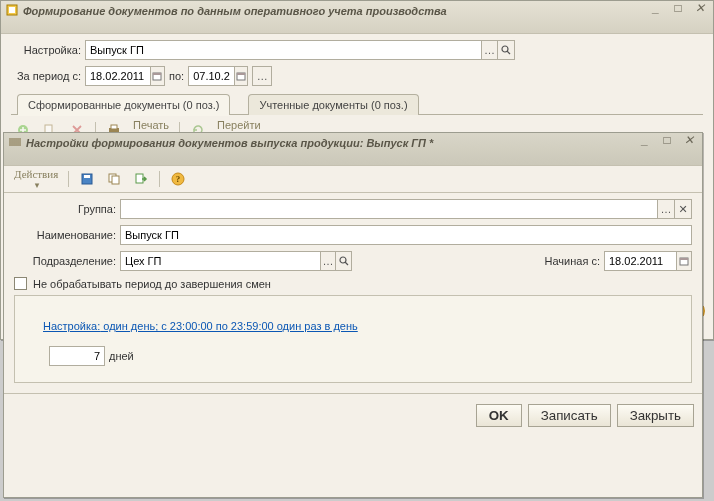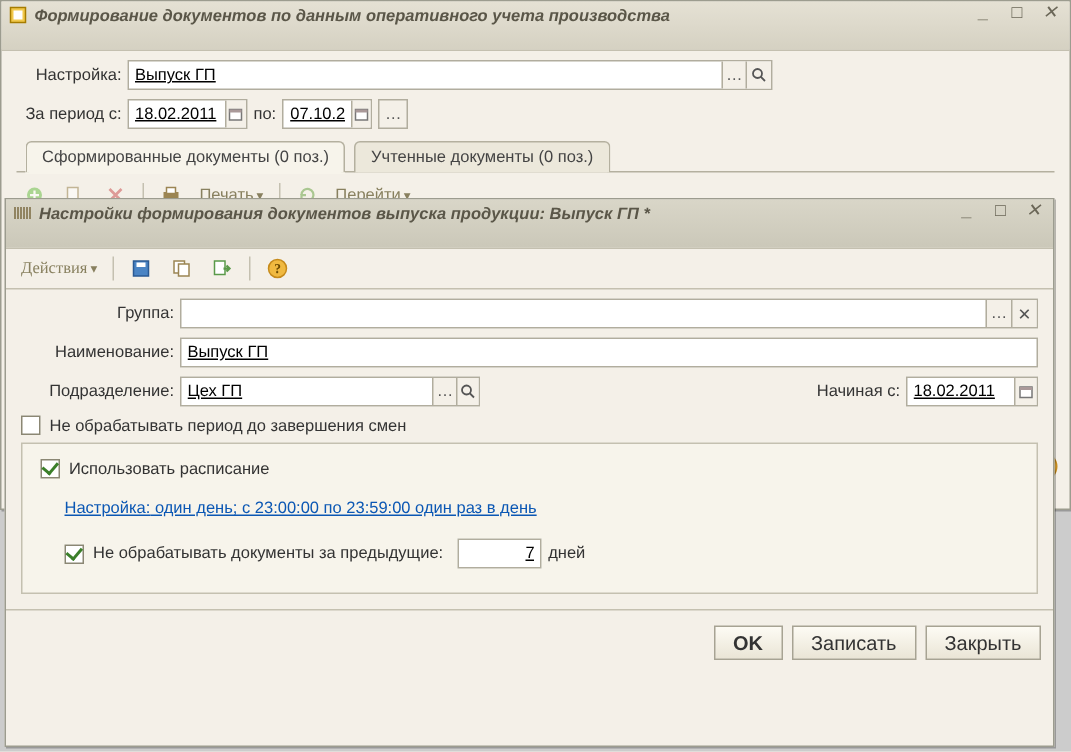--- a/index.html
+++ b/index.html
@@ -12,34 +12,34 @@
   .titlebar { height:22px; background:linear-gradient(#e5e1d4,#d5d1c2); display:flex; align-items:flex-end; padding:16px 4px; border-bottom:1px solid #c4c0b0;font-style:italic; }
   .titlebar .ticon { width:14px; height:14px; margin-right:4px; display:flex; align-items:center; justify-content:center; }
   .titlebar .title { flex:1; font-weight:bold; color:#5a5648; white-space:nowrap; overflow:hidden; }
   .titlebar .winbtns { display:flex; gap:4px; }
   .titlebar .wbtn { width:18px; height:16px; text-align:center; line-height:14px; color:#6b6758; font-size:12px; cursor:pointer; }
   .body { padding:6px 10px; }
 
   .row { display:flex; align-items:center; margin-bottom:6px; gap:4px; }
   .lbl { white-space:nowrap; color:#333;text-align:right; }
   .field { display:flex; align-items:center; height:20px; background:#fff; border:1px solid #b1ad9e; }
-  .field input { border:0; outline:0; height:100%; font:inherit; padding:4px 4px; width:100%; background:transparent;text-decoration:underline; }
+  .field input { border:0; outline:0; height:100%; font:inherit; padding:4px 4px; width:100%; background:transparent; }
   .field .mini { width:18px; height:18px; border-left:1px solid #b1ad9e; display:flex; align-items:center; justify-content:center; color:#555; font-size:11px; cursor:pointer; background:#f4f0e8; }
   .btn-sq { width:20px; height:20px; border:1px solid #b1ad9e; background:#f4f0e8; display:flex; align-items:center; justify-content:center; color:#555; cursor:pointer; }
 
   .tabstrip { display:flex; align-items:flex-end; margin-top:8px; padding-left:6px; }
-  .tab { padding:4px 10px; border:1px solid #b4b09f; border-bottom:none; background:#ece8db; color:#444; border-radius:4px 4px 0 0; margin-right:6px; cursor:pointer; position:relative; }
+  .tab { padding:4px 10px; border:1px solid #b4b09f; border-bottom:none; background:#ece8db; color:#444; border-radius:4px 4px 0 0; margin-right:18px; cursor:pointer; position:relative; }
   .tab.active { background:#f7f4eb; z-index:2; box-shadow:0 1px 0 #f7f4eb; }
   .tabline { border-top:1px solid #b4b09f; margin-top:-1px; }
 
   .toolbar { display:flex; align-items:center; gap:3px; padding:4px 0; }
   .tbicon { width:24px; height:22px; border:1px solid transparent; display:flex; align-items:center; justify-content:center; cursor:pointer; color:#9b8553; }
   .tbicon.disabled { opacity:.55; cursor:default; }
   .tbsep { width:1px; height:16px; background:#c4c0b0; margin:0 3px; }
-  .tlink { color:#88805f; cursor:pointer; display:flex; align-items:center; padding:0 4px; height:22px; }
+  .tlink { color:#88805f; cursor:pointer; display:flex; align-items:center; padding:0 4px; height:22px;flex-direction:column; }
   .tlink .dd { margin-left:2px; font-size:9px; }
 
   .helpcircle { width:20px; height:20px; border-radius:50%; background:radial-gradient(circle at 30% 30%,#ffe08a,#f0a928); border:1px solid #c68a1a; color:#7a5200; font-weight:bold; display:flex; align-items:center; justify-content:center; font-size:12px; cursor:pointer; position:absolute; }
 
   
   .win.child { left:3px; top:132px; width:700px; height:366px; z-index:3; }
   .win.child .titlebar { background:linear-gradient(#d9d6c8,#cbc8b9); }
   .subpanel { margin:0 4px; padding:6px; }
   .divline { border-top:1px solid #c4c0b0; margin:4px 0; }
 
@@ -224,21 +224,21 @@
       </div>
     </div>
     <div class="row">
       <span class="lbl" style="width:102px">Наименование:</span>
       <div class="field" style="flex:1">
         <input value="Выпуск ГП" style="">
       </div>
     </div>
     <div class="row">
       <span class="lbl" style="width:102px">Подразделение:</span>
-      <div class="field" style="width:200px">
+      <div class="field" style="width:232px">
         <input value="Цех ГП" style="">
         <span class="mini">…</span>
         <span class="mini">
               <svg width="10" height="10" viewBox="0 0 10 10">
                 <circle cx="4" cy="4" r="3" fill="none" stroke="#555" stroke-width="1.2"></circle>
                 <line x1="6" y1="6" x2="9" y2="9" stroke="#555" stroke-width="1.2"></line>
               </svg>
             </span>
       </div>
       <div style="flex:1"></div>
@@ -254,32 +254,24 @@
       </div>
     </div>
     <div class="row">
       <label class="check">
         <span class="box"></span>
         <span>Не обрабатывать период до завершения смен</span>
       </label>
     </div>
 
     <div class="tabpanel">
-      <label class="check checked" style="margin-bottom:10px">
-        <span class="box"></span>
-        <span>Использовать расписание</span>
-      </label>
       <div style="margin:14px 0 14px 16px;">
         <span class="link"><span>Настройка:</span></span><span class="link" style="text-decoration:underline"> один день; с 23:00:00 по 23:59:00 один раз в день</span>
       </div>
       <div class="row" style="margin-left:16px">
-        <label class="check checked">
-          <span class="box"></span>
-          <span>Не обрабатывать документы за предыдущие:</span>
-        </label>
         <div class="field" style="width:56px; margin-left:6px">
           <input style="text-align: right;" value="7">
         </div>
         <span class="lbl">дней</span>
       </div>
     </div>
 
   </div>
 
   <div class="divline"></div>

